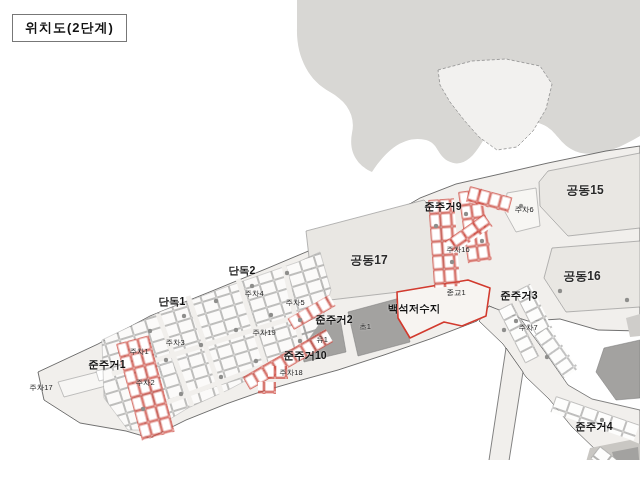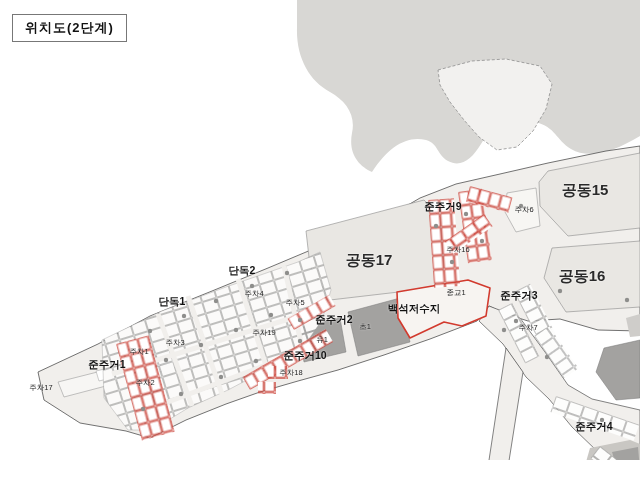--- a/index.html
+++ b/index.html
@@ -1,21 +1,21 @@
 <!DOCTYPE html>
 <html><head>
 <meta charset="utf-8">
 <style>
   html,body{margin:0;padding:0;background:#ffffff;}
   #stage{position:relative;width:640px;height:460px;background:#ffffff;overflow:hidden;
          font-family:"Liberation Sans",sans-serif;}
   #map-svg{position:absolute;left:0;top:0;}
   .lbl{position:absolute;transform:translate(-50%,-50%);white-space:nowrap;color:#1c1c1c;
        text-shadow:0 0 2px rgba(255,255,255,.9);}
-  .z-big{font-size:15px;font-weight:700;color:#2a2a2a;}
+  .z-big{font-size:12px;font-weight:700;color:#2a2a2a;}
   .z-med{font-size:10.5px;font-weight:700;color:#111;}
   .z-sm{font-size:7.5px;font-weight:500;color:#222;}
   .reservoir-lbl{font-size:15px;font-weight:600;color:#a2a19e;letter-spacing:2px;}
   .title-box{position:absolute;left:12px;top:14px;background:#fff;border:1.5px solid #777;
              padding:4px 12px;font-size:13px;font-weight:800;color:#111;letter-spacing:1px;}
 </style>
 </head>
 <body>
 
 <div id="stage">

